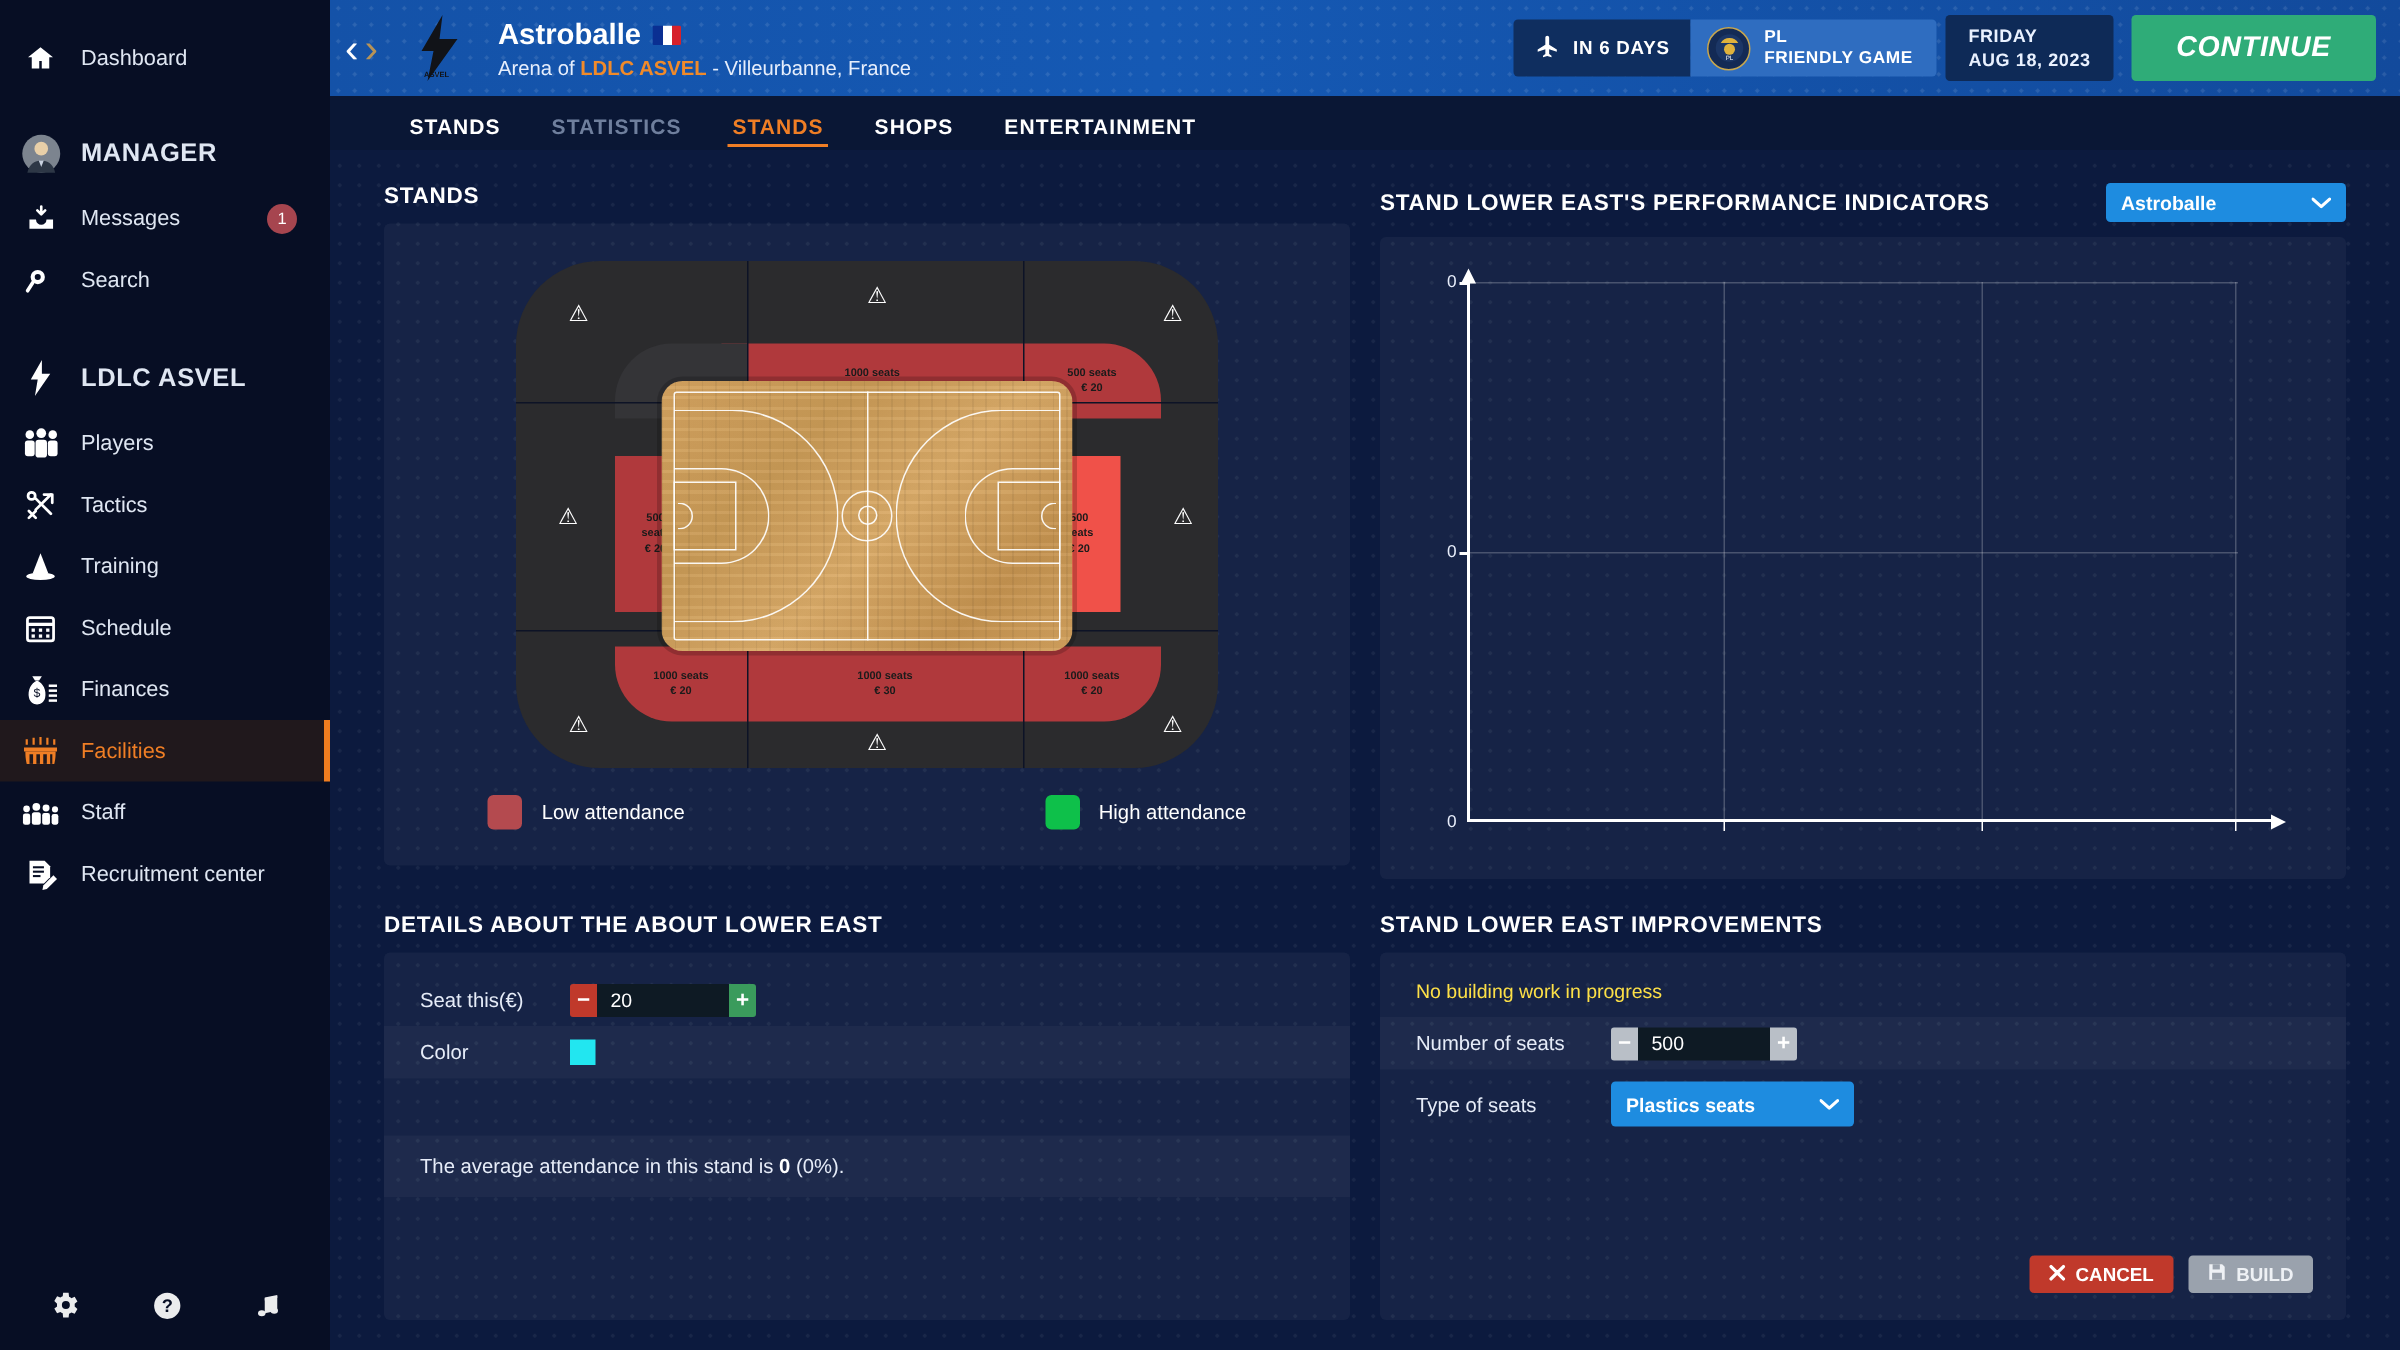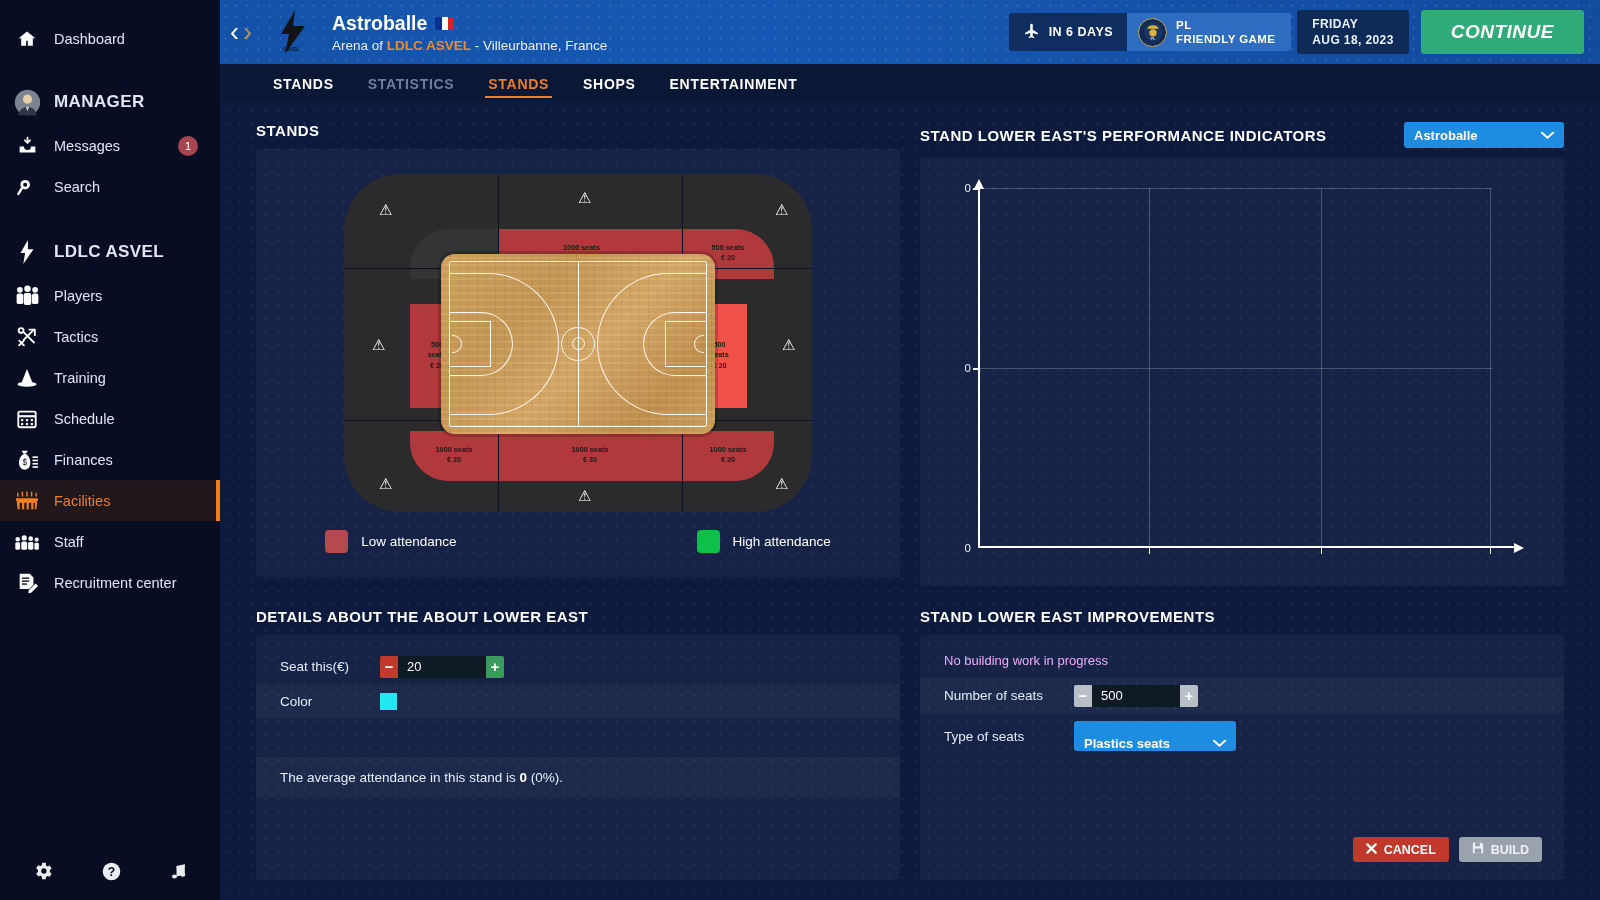--- a/index.html
+++ b/index.html
@@ -212,26 +212,26 @@
   .stepper.grey .val { width: 88px; }
   .colorchip { width: 17px; height: 17px; background: #22e6f0; }
   .avg-line {
     background: rgba(255,255,255,.035); padding: 13px 0 13px 24px;
     color: #e6ecf8; font-size: 13.5px; margin-top: 34px;
   }
   .avg-line b { color: #fff; }
 
   .sel-seats {
     background: #1e8ce0; color: #fff; border-radius: 3px;
-    height: 25px; width: 162px; display: flex; 
+    height: 25px; width: 162px; display: flex; align-items: center;
     justify-content: space-between; padding: 15px 10px;
     font-size: 13px; font-weight: bold; cursor: pointer;
   }
   .improv-card { min-height: 245px; position: relative; }
-  .nowork { padding: 18px 0 10px 24px; color: #f0abfc; font-size: 13px; }
+  .nowork { padding: 18px 0 10px 24px; color: #fde047; font-size: 13px; }
   .btnrow { position: absolute; right: 22px; bottom: 18px; display: flex; gap: 10px; }
   .btn-cancel {
     background: #c0392b; color: #fff; border: none; border-radius: 3px;
     height: 25px; padding: 0 13px; font-size: 12.5px; font-weight: bold;
     display: flex; align-items: center; gap: 7px; cursor: pointer;
     font-family: "Liberation Sans", sans-serif;
   }
   .btn-build {
     background: #9aa2ad; color: #eef1f5; border: none; border-radius: 3px;
     height: 25px; padding: 0 13px; font-size: 12.5px; font-weight: bold;

